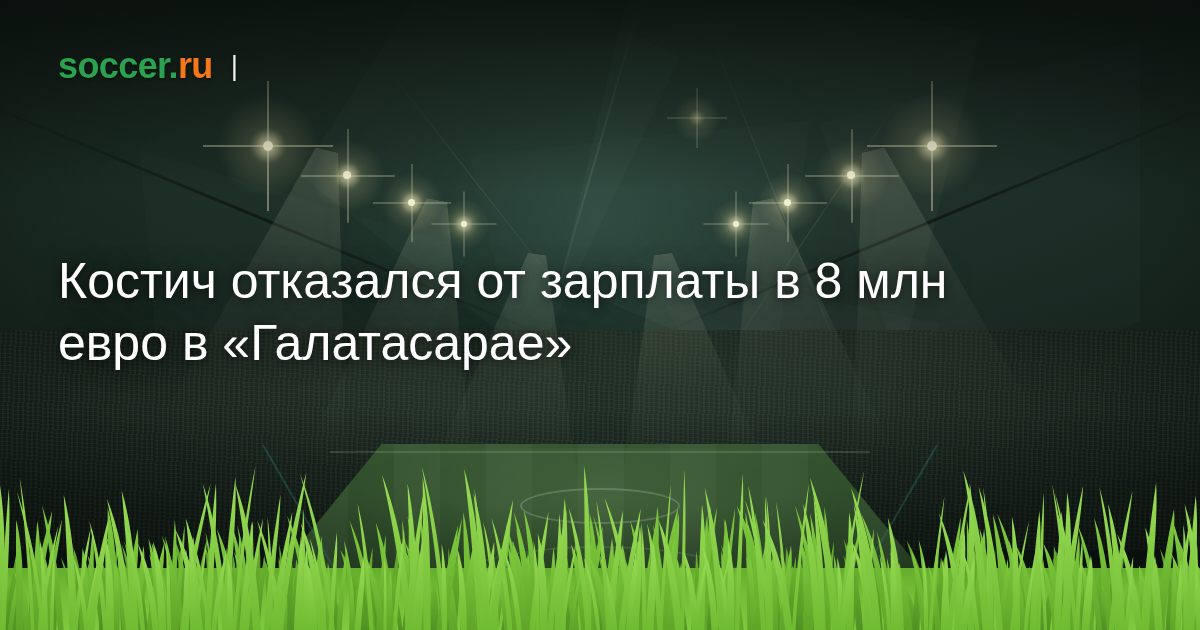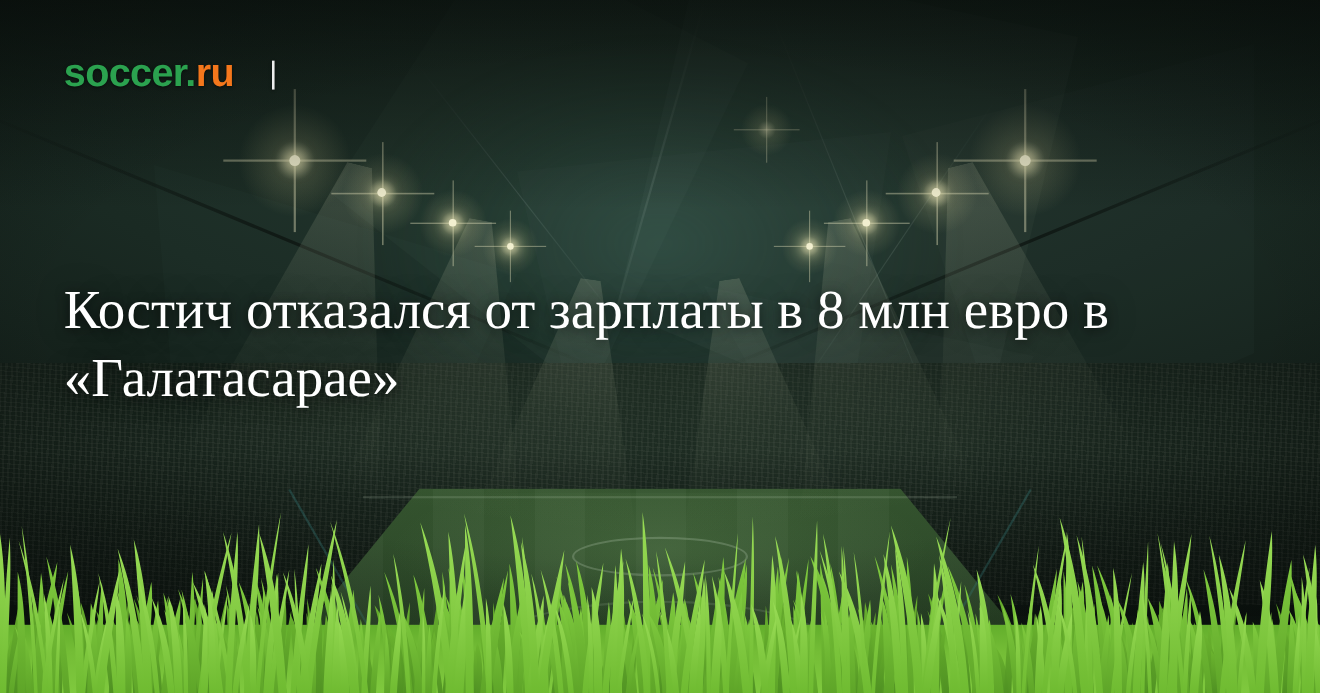--- a/index.html
+++ b/index.html
@@ -140,21 +140,21 @@
   .grass-wrap{ position:absolute; left:0; right:0; bottom:0; height:190px; }
   .grass-base{
     position:absolute; left:0; right:0; bottom:0; height:62px;
     background:linear-gradient(to bottom, #63ae2c 0%, #74bd36 40%, #7fc93e 100%);
   }
   .grass-svg{ position:absolute; left:0; bottom:0; width:1200px; height:190px; display:block; }
 
   
   .header{
     position:absolute; left:58px; top:48px;
-    display:flex; align-items:center; gap:14px;
+    display:flex; align-items:center; gap:0;
     z-index:30;
   }
   .logo{
     font-size:36px; font-weight:700; letter-spacing:-.6px; line-height:1;
     font-family:"Liberation Sans", sans-serif;
     text-shadow:0 1px 3px rgba(0,0,0,.55);
   }
   .logo .g{ color:#2ba24f; }
   .logo .o{ color:#f4771c; }
   .sep{
@@ -165,21 +165,21 @@
   .section{
     color:#ffffff; font-size:31px; font-weight:700; letter-spacing:.6px; line-height:1;
     text-shadow:0 1px 4px rgba(0,0,0,.6);
   }
 
   
   .headline{
     position:absolute; left:58px; top:250px; width:990px;
     z-index:30;
     color:#ffffff;
-    font-family:Liberation Serif, serif;
+    font-family:Liberation Sans, sans-serif;
     font-size:50px; font-weight:400; line-height:1.24;
     letter-spacing:0;
     text-shadow:0 2px 10px rgba(0,0,0,.55), 0 0 28px rgba(0,0,0,.35);
   }
 </style>
 </head>
 <body>
 
 <div class="card">
 

